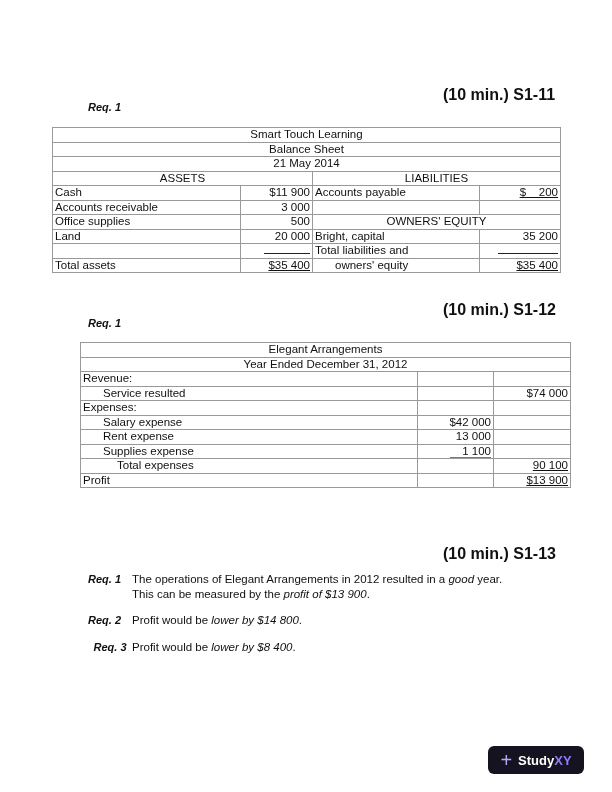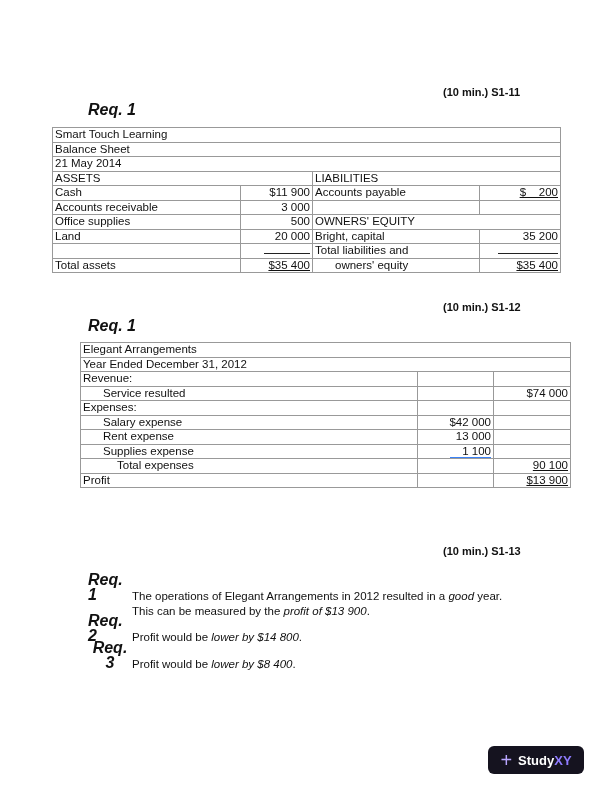--- a/index.html
+++ b/index.html
@@ -1,22 +1,22 @@
 <!DOCTYPE html>
 <html><head>
 <meta charset="utf-8">
 <style>
   html,body{margin:0;padding:0;background:#fff;}
   body{width:612px;height:792px;position:relative;overflow:hidden;font-family:"Liberation Sans",sans-serif;color:#111;font-size:11.5px;}
   .abs{position:absolute;}
-  .hdr{font-weight:bold;font-size:11px;}
-  .req{font-weight:bold;font-style:italic;font-size:16px;}
+  .hdr{font-weight:bold;font-size:16px;}
+  .req{font-weight:bold;font-style:italic;font-size:11px;}
   table.sheet{position:absolute;border-collapse:collapse;table-layout:fixed;border:1.5px solid #888;}
   table.sheet td{border:1px solid #999;padding:0 2px;height:13.5px;line-height:13px;font-size:11.5px;white-space:nowrap;overflow:hidden;}
-  .c{text-align:left;}
+  .c{text-align:center;}
   .r{text-align:right;}
   .ind1{padding-left:22px !important;}
   .ind2{padding-left:36px !important;}
   .u{text-decoration:underline;}
   .uu{text-decoration:underline;text-decoration-style:double;}
   .blankline{display:inline-block;border-bottom:1px solid #222;height:9px;}
   .para{position:absolute;font-size:11.5px;line-height:15px;}
   .para i{font-style:italic;}
   .badge{position:absolute;left:488px;top:746px;width:96px;height:28px;background:#15131f;border-radius:6px;display:flex;align-items:center;justify-content:center;gap:6px;}
   .badge .plus{color:#b9a6ff;font-size:20px;line-height:20px;font-weight:300;}

